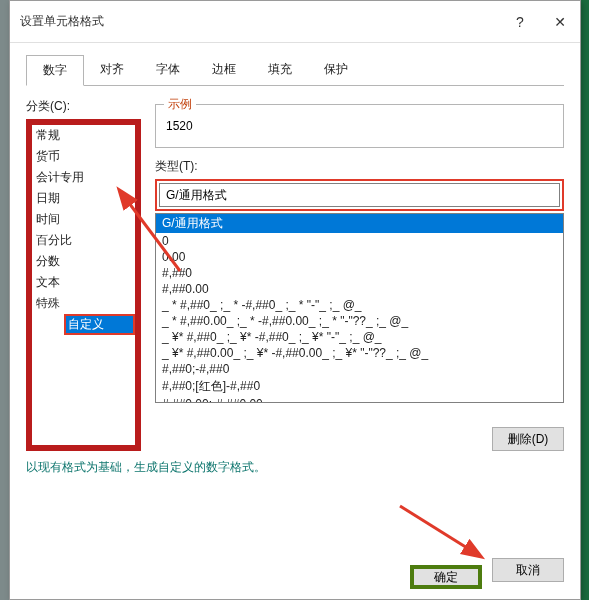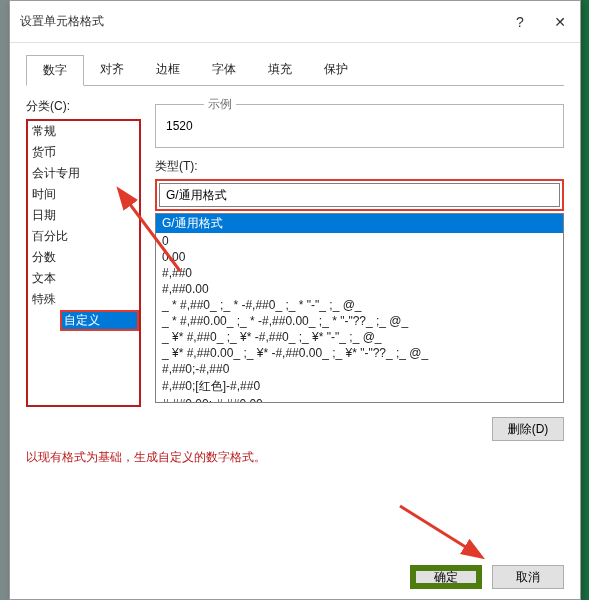--- a/index.html
+++ b/index.html
@@ -63,22 +63,22 @@
   }
   .body {
     padding: 12px 16px 0 16px;
     display: flex;
     gap: 14px;
     justify-content: space-between;
   }
   .left { width: 115px; }
   .label { margin-bottom: 4px; color: #222; }
   .listbox {
-    border: 2px solid #b91c1c;
-    height: 288px;
+    border: 6px solid #b91c1c;
+    height: 332px;
     overflow: hidden;
     background: #fff;
   }
   .listbox .item {
     padding: 2px 4px;
     color: #222;
     white-space: nowrap;
   }
   .listbox .item.selected {
     background: #0078d7;
@@ -94,22 +94,21 @@
     margin-top: 6px;
     margin-bottom: 10px;
     position: relative;
   }
   .grouplabel {
     position: absolute;
     top: -9px;
     left: 8px;
     background: #fff;
     padding: 0 4px;
-    color: #737373;
-    margin-left: 40px;
+    color: #c2410c;
   }
   .typeinput {
     width: 100%;
     height: 24px;
     border: 1px solid #808080;
     padding: 2px 6px;
     font-family: inherit;
     font-size: 12px;
     outline: none;
   }
@@ -129,46 +128,47 @@
     color: #222;
     white-space: nowrap;
   }
   .formatlist .fitem.selected {
     background: #0078d7;
     color: #fff;
   }
   .delrow {
     display: flex;
     justify-content: flex-end;
-    margin-top: 14px;
+    margin-top: 24px;
     padding-right: 0;
   }
   .btn-std {
     min-width: 72px;
     height: 24px;
     border: 1px solid #adadad;
     background: #e1e1e1;
     display: inline-flex;
     align-items: center;
     justify-content: center;
     padding: 0 10px;
   }
   .hint {
     padding: 8px 16px 0 16px;
-    color: #b91c1c;
+    color: #0f766e;
   }
   .footer {
     position: absolute;
     bottom: 10px;
     right: 16px;
     display: flex;
     gap: 10px;
   }
   .footer .btn-std.primary {
-    border: 6px solid #4d7c0f;
+    border: 4px solid #4d7c0f;
+    margin-top: 7px;
   }
   
   .arrow {
     position: absolute;
     pointer-events: none;
   }
   
   .formatlist::-webkit-scrollbar { width: 16px; }
   .formatlist::-webkit-scrollbar-track { background: #f0f0f0; }
   .formatlist::-webkit-scrollbar-thumb { background: #c2c2c2; }
@@ -193,36 +193,36 @@
       <span>?</span>
     </div>
     <div class="btn">
       <span>✕</span>
     </div>
   </div>
 
   <div class="tabs">
     <div class="tab active">数字</div>
     <div class="tab">对齐</div>
+    <div class="tab">字体</div>
     <div class="tab">边框</div>
-    <div class="tab">字体</div>
     <div class="tab">填充</div>
     <div class="tab">保护</div>
   </div>
   <div class="tabline"></div>
 
   <div class="body">
     <div class="left">
       <div class="label">分类(C):</div>
       <div class="listbox" id="catlist">
           <div class="item">常规</div>
           <div class="item">货币</div>
           <div class="item">会计专用</div>
+          <div class="item">日期</div>
           <div class="item">时间</div>
-          <div class="item">日期</div>
           <div class="item">百分比</div>
           <div class="item">分数</div>
           <div class="item">文本</div>
           <div class="item">特殊</div>
           <div class="item selected">自定义</div>
         </div>
     </div>
     <div class="right">
       <div class="examplebox">
         <span class="grouplabel">示例</span>

